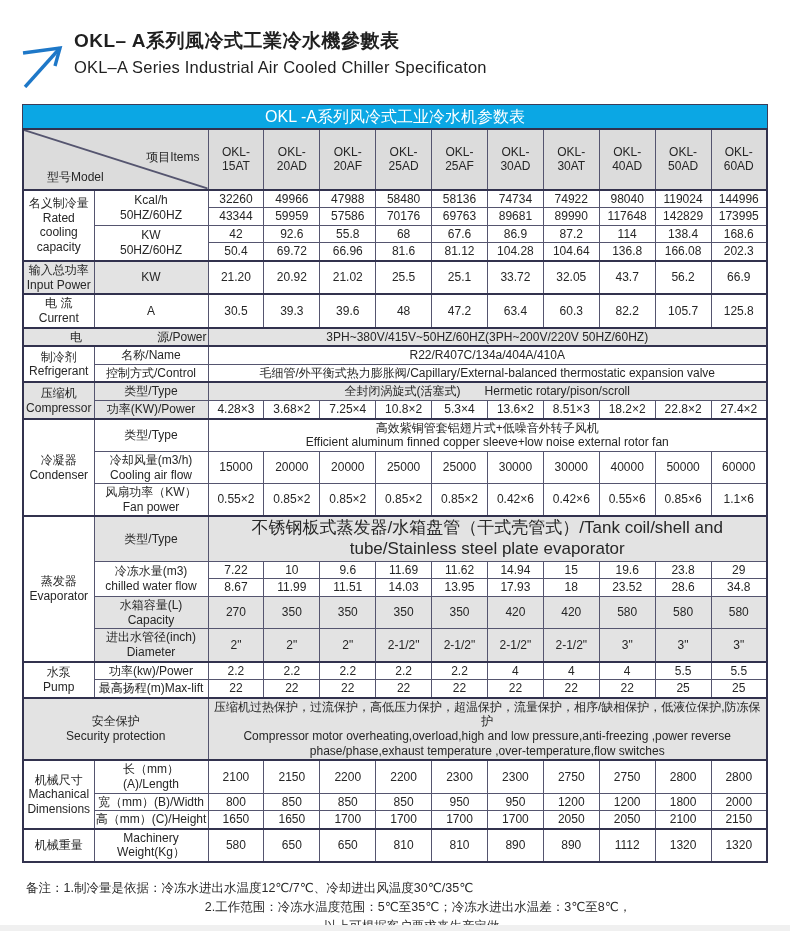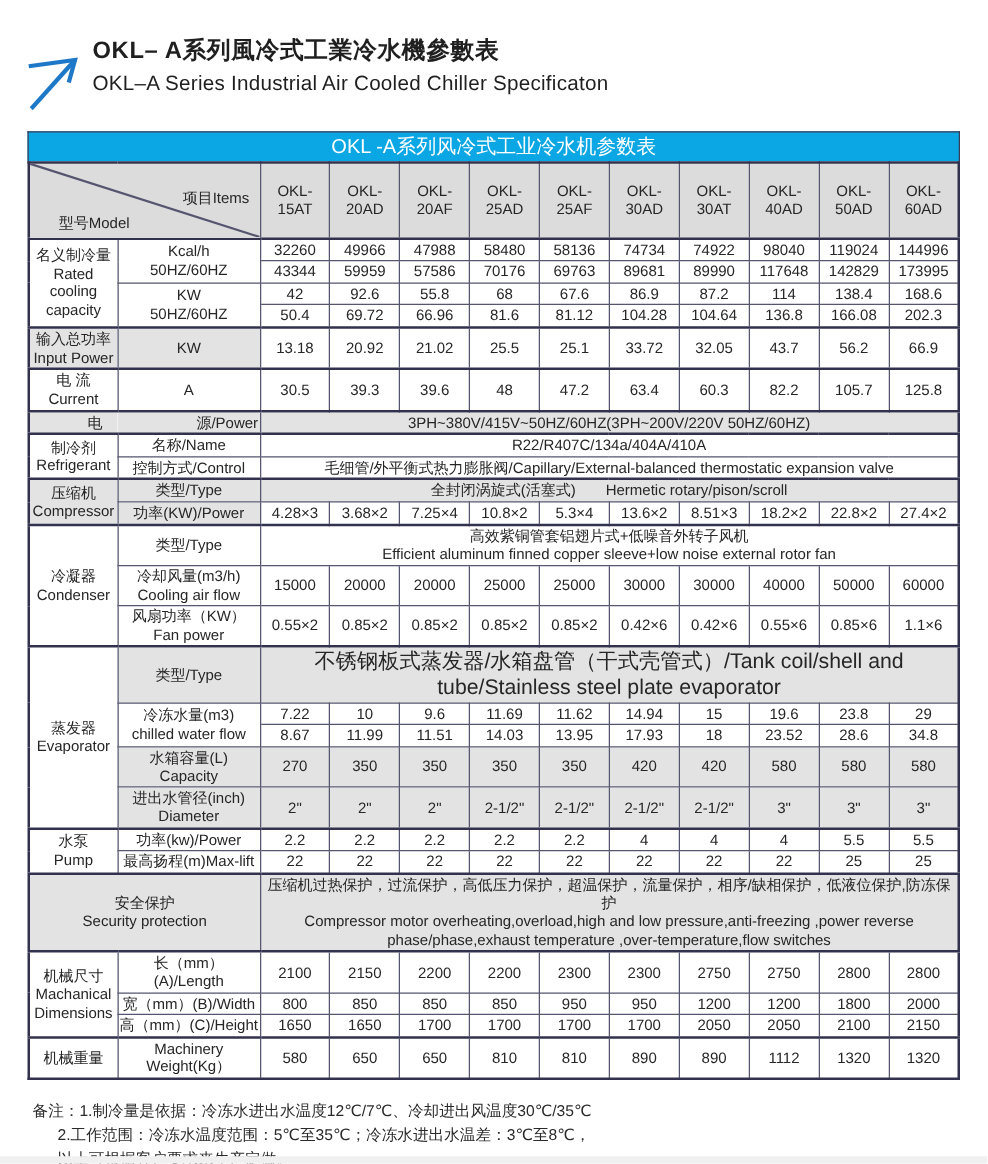--- a/index.html
+++ b/index.html
@@ -33,21 +33,21 @@
   th.corner .tl{position:absolute;left:6px;bottom:4px;font-size:12px;margin-left:17px;}
   th.corner .tr{position:absolute;right:8px;top:20px;font-size:12px;}
   td.sh{background:#e3e3e3;}
   tr.g td{border-top:2px solid #32324e;}
   td.left{text-align:right;padding-left:6px;}
   td.nbr{border-right-style:hidden;text-align:right;padding-right:12px;}
   td.small{font-size:17px;}
   
   .notes{margin:16px 0 0 26px;font-size:12.5px;line-height:1.5;color:#2a2a2a;}
   .notes .line{white-space:pre-line;}
-  .notes .ind{padding-left:20px;}
+  .notes .ind{padding-left:20px;text-align:center;}
   .bottom-strip{position:absolute;left:0;bottom:0;width:790px;height:6px;background:#f0f0f0;}
 </style>
 </head>
 <body>
 
 <div class="page-header">
   <div class="arrow-wrap">
     <svg width="52" height="52" viewBox="0 0 52 52">
       <path d="M7 17 L44 12 L39 30" fill="none" stroke="#1e78c8" stroke-width="3.4"></path>
       <path d="M9 51 L44 12" fill="none" stroke="#1e78c8" stroke-width="3.4"></path>
@@ -163,21 +163,21 @@
           <td>104.28</td>
           <td>104.64</td>
           <td>136.8</td>
           <td>166.08</td>
           <td>202.3</td>
         </tr>
         <tr class="g">
           <td class="sh">输入总功率
 Input Power</td>
           <td class="sh">KW</td>
-          <td>13.18</td>
+          <td>21.20</td>
           <td>20.92</td>
           <td>21.02</td>
           <td>25.5</td>
           <td>25.1</td>
           <td>33.72</td>
           <td>32.05</td>
           <td>43.7</td>
           <td>56.2</td>
           <td>66.9</td>
         </tr>

